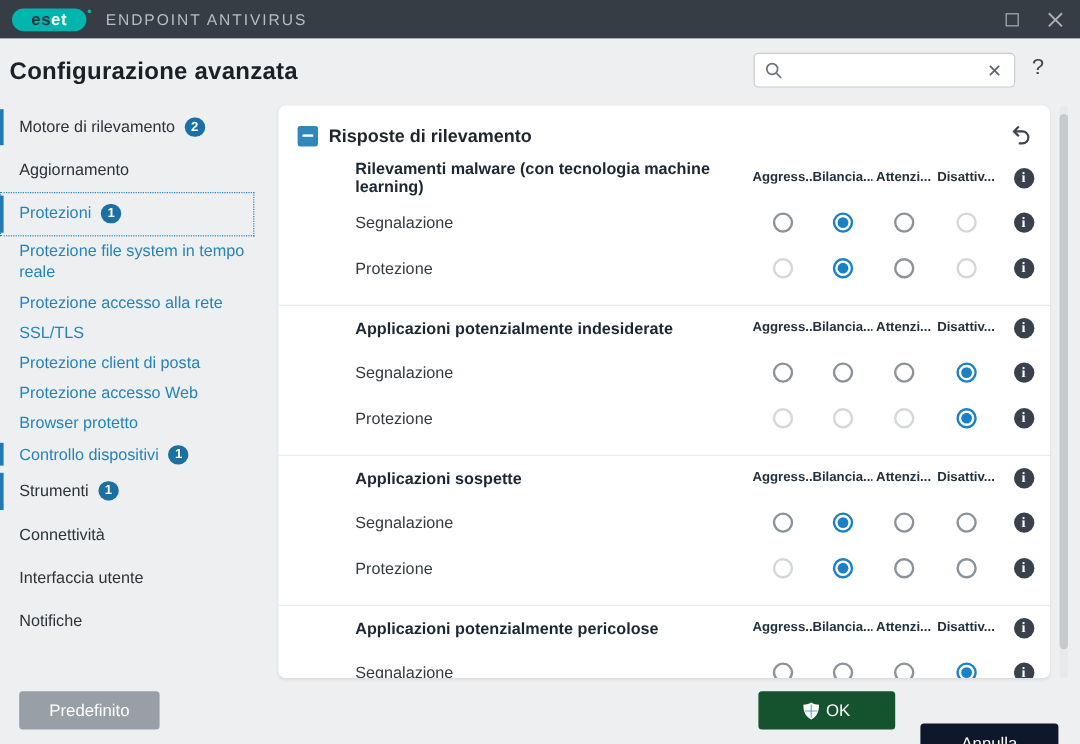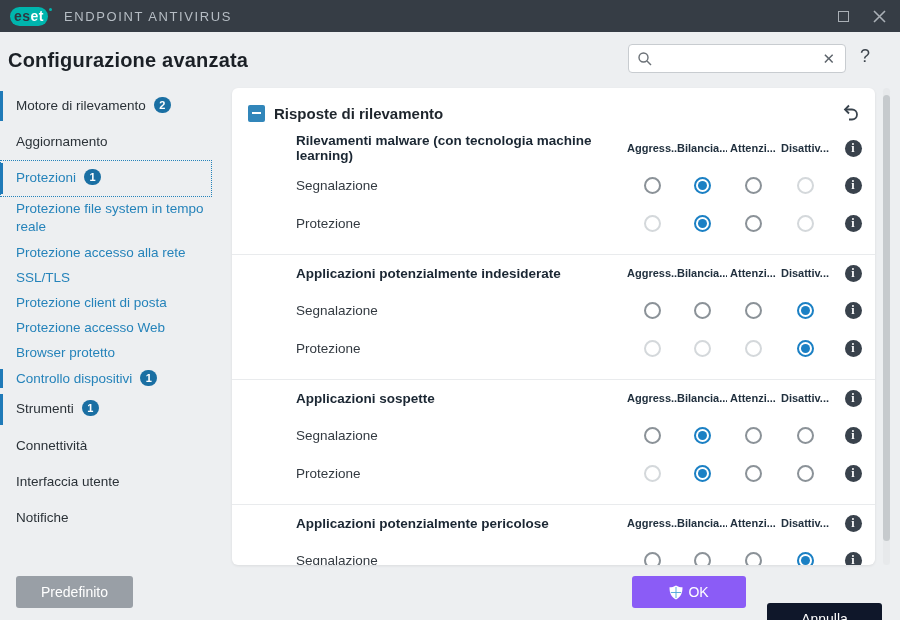--- a/index.html
+++ b/index.html
@@ -11,21 +11,21 @@
     color:#2b3238;
   }
 
   
   .titlebar {
     position:absolute; top:0; left:0; width:900px; height:32px;
     background:#363d45; display:flex; align-items:center; padding:0 10px;
   }
   .logo { display:flex; align-items:flex-start; position:relative; }
   .logo-pill {
-    background:#00b5ad; border-radius:10px; height:19px; padding:0 4px;
+    background:#00b5ad; border-radius:10px; height:19px; padding:0 16px;
     display:flex; align-items:center; font-weight:bold; font-size:14px; line-height:19px;
   }
   .logo-es { color:#2e3640; letter-spacing:0.5px; }
   .logo-et { color:#ffffff; letter-spacing:0.5px; }
   .logo-tm { width:3px; height:3px; background:#00b5ad; border-radius:50%; margin:1px 0 0 1px; }
   .app-name {
     color:#b6bdc4; font-size:13px; letter-spacing:1.6px; margin-left:12px; font-weight:400;
   }
   .win-controls { margin-left:auto; display:flex; align-items:center; gap:14px; }
   .win-btn {
@@ -114,21 +114,21 @@
   .scroll-thumb { position:absolute; left:0; top:7px; width:7px; height:446px; background:#c6cacd; border-radius:4px; }
 
   
   .footer { position:absolute; left:0; top:565px; width:900px; height:55px; }
   .btn {
     position:absolute; height:32px; border:none; border-radius:3px;
     color:#ffffff; font-size:14px; font-weight:400; font-family:"Liberation Sans",sans-serif;
     display:flex; align-items:center; justify-content:center; cursor:default;
   }
   .btn-default { left:16px; top:11px; width:117px; background:#999fa6; }
-  .btn-ok { left:632px; top:11px; width:114px; background:#8b5cf6; gap:5px; }
+  .btn-ok { left:632px; top:11px; width:114px; background:#14532d; gap:5px; }
   .btn-cancel { left:767px; top:11px; width:115px; background:#0f172a;margin-top:27px; }
 </style>
 </head>
 <body>
 
 <div class="titlebar">
   <div class="logo">
     <div class="logo-pill">
       <span class="logo-es">es</span>
       <span class="logo-et">et</span>

